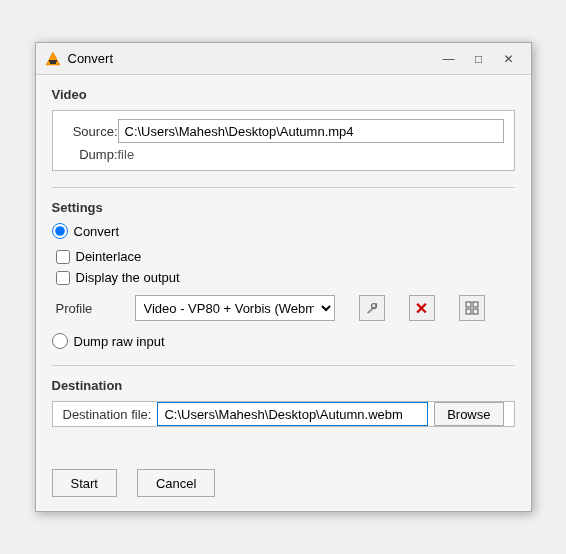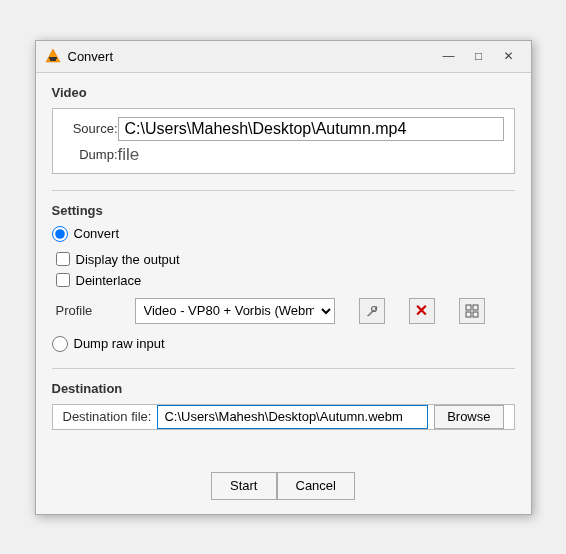--- a/index.html
+++ b/index.html
@@ -100,31 +100,31 @@
 
     .source-key {
       color: #333;
       min-width: 55px;
       font-size: 13px;
       text-align: right;
     }
 
     .source-value {
       flex: 1;
-      font-size: 16px;
+      font-size: 13px;
       color: #000;
       background: white;
       border: 1px solid #aaa;
       padding: 2px 6px;
       height: 24px;
     }
 
     .source-type {
       color: #555;
-      font-size: 17px;
+      font-size: 13px;
     }
 
     hr.divider {
       border: none;
       border-top: 1px solid #ccc;
       margin: 4px 0 12px;
     }
 
     .radio-row {
       display: flex;
@@ -240,22 +240,22 @@
       background: #f5f5f5;
       padding: 2px 12px;
       height: 24px;
       cursor: pointer;
       font-size: 13px;
       white-space: nowrap;
     }
 
     .footer {
       display: flex;
-      justify-content: center;
-      gap: 0;
+      justify-content: flex-start;
+      gap: 20px;
       padding: 10px 16px 14px;
     }
 
     .footer-btn {
       border: 1px solid #aaa;
       background: #f5f5f5;
       padding: 4px 18px;
       height: 28px;
       cursor: pointer;
       font-size: 13px;
@@ -303,27 +303,27 @@
 
     <div class="section">
       <div class="section-label">Settings</div>
 
       <div class="radio-row">
         <input type="radio" name="mode" id="convert-radio" checked="" style="">
         <label for="convert-radio">Convert</label>
       </div>
 
       <div class="checkbox-row">
+        <input type="checkbox" id="deinterlace" style="">
+        <label for="deinterlace">Deinterlace</label>
+      </div>
+
+      <div class="checkbox-row">
         <input type="checkbox" id="display-output" style="">
         <label for="display-output">Display the output</label>
-      </div>
-
-      <div class="checkbox-row">
-        <input type="checkbox" id="deinterlace" style="">
-        <label for="deinterlace">Deinterlace</label>
       </div>
 
       <div class="profile-row">
         <span class="profile-label">Profile</span>
         <select class="profile-select">
           <option>Video - VP80 + Vorbis (Webm)</option>
           <option>Video - H.264 + MP3 (MP4)</option>
           <option>Video - Theora + Vorbis (OGG)</option>
           <option>Audio - MP3</option>
           <option>Audio - Vorbis (OGG)</option>

